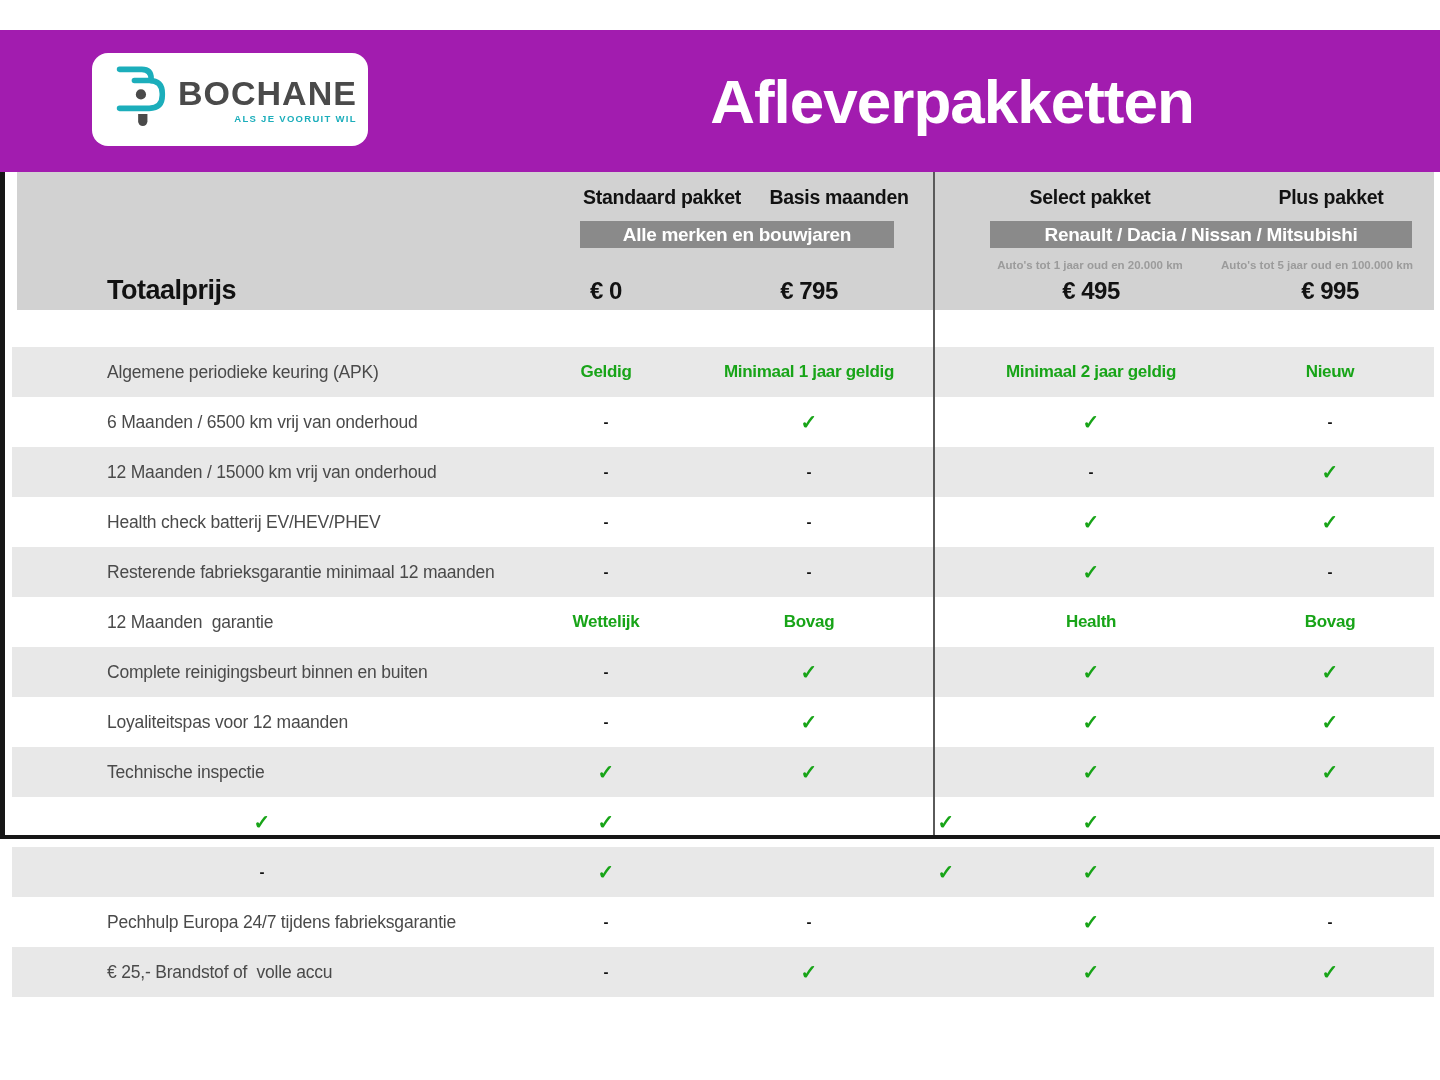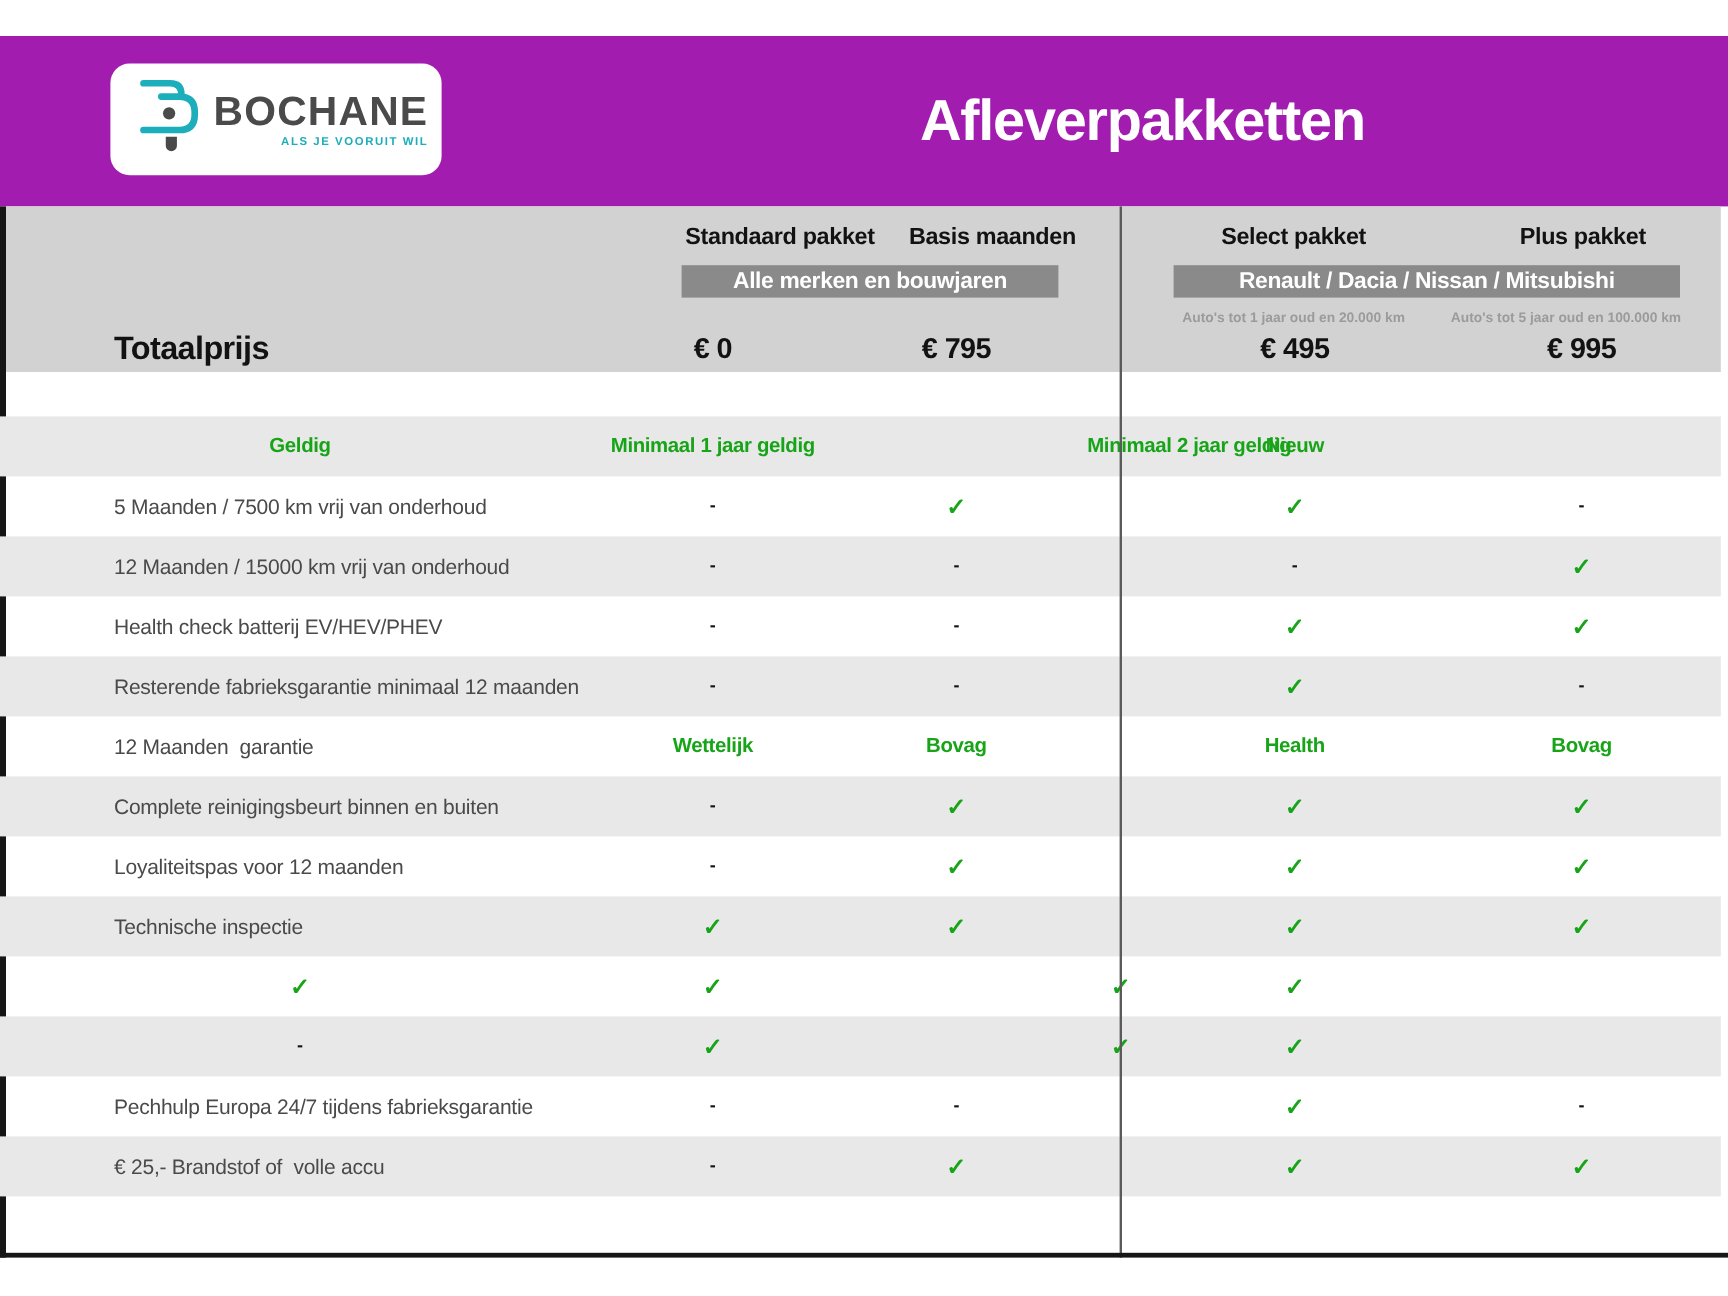--- a/index.html
+++ b/index.html
@@ -14,25 +14,25 @@
   .logo-box {
     position:absolute; left:92px; top:23px; width:276px; height:93px;
     background:#ffffff; border-radius:16px; display:flex; align-items:center;
   }
   .logo-icon { margin-left:22px; }
   .logo-text { margin-left:12px; display:flex; flex-direction:column; align-items:flex-end; }
   .logo-name { font-size:34px; font-weight:bold; color:#4a4a4a; letter-spacing:1px; line-height:34px; }
   .logo-tagline { font-size:9.5px; font-weight:bold; color:#1caebb; letter-spacing:1.3px; margin-top:3px; }
   .page-title {
     position:absolute; left:952px; top:50%; transform:translate(-50%,-50%);
-    color:#ffffff; font-size:48px; font-weight:bold; letter-spacing:-1px; white-space:nowrap;
+    color:#ffffff; font-size:62px; font-weight:bold; letter-spacing:-1px; white-space:nowrap;
   }
 
   
-  .table-wrap { position:relative; height:876px; }
+  .table-wrap { position:relative; height:667px;padding-left:12px; }
   .left-bar   { position:absolute; left:0; top:0; bottom:0; width:5px; background:#161616; z-index:1; }
   .mid-divider{ position:absolute; left:933px; top:0; bottom:0; width:2px; background:#5a5a5a; z-index:5; }
   .bottom-bar { position:absolute; left:0; bottom:0; right:0; height:4px; background:#161616; z-index:6; }
 
   
   .head-band { position:relative; height:138px; }
   .head-band::before { content:''; position:absolute; left:5px; top:0; bottom:0; right:6px; background:#d2d2d2; z-index:0; }
   .pak-name { position:absolute; top:14px; transform:translateX(-50%); font-size:19.5px; font-weight:bold;
               color:#121212; letter-spacing:-0.3px; white-space:nowrap; z-index:3; }
   .badge { position:absolute; top:49px; transform:translateX(-50%); height:27px; line-height:27px;
@@ -105,28 +105,29 @@
       <div></div>
       <div class="price">€ 495</div>
       <div class="price">€ 995</div>
     </div>
   </div>
 
   <div class="gap-row"></div>
 
   <div>
       <div class="frow gray">
+    <div class="flabel">Algemene periodieke keuring (APK)</div>
   <div class="fcell"><span class="gtext">Geldig</span></div>
         <div class="fcell"><span class="gtext">Minimaal 1 jaar geldig</span></div>
         <div class="fcell"></div>
         <div class="fcell"><span class="gtext">Minimaal 2 jaar geldig</span></div>
         <div class="fcell"><span class="gtext">Nieuw</span></div>
       </div>
       <div class="frow">
-    <div class="flabel">5 Maanden / 7500 km vrij van onderhoud</div>
+    <div class="flabel">6 Maanden / 6500 km vrij van onderhoud</div>
   <div class="fcell"><span class="dash">-</span></div>
         <div class="fcell"><span class="check">✓</span></div>
         <div class="fcell"></div>
         <div class="fcell"><span class="check">✓</span></div>
         <div class="fcell"><span class="dash">-</span></div>
       </div>
       <div class="frow gray">
     <div class="flabel">12 Maanden / 15000 km vrij van onderhoud</div>
   <div class="fcell"><span class="dash">-</span></div>
         <div class="fcell"><span class="dash">-</span></div>

